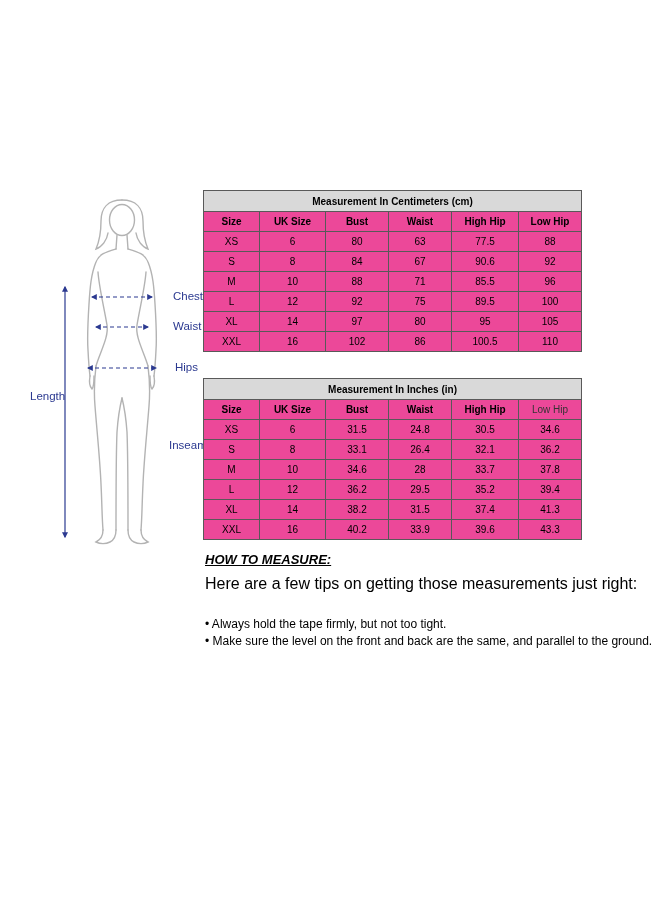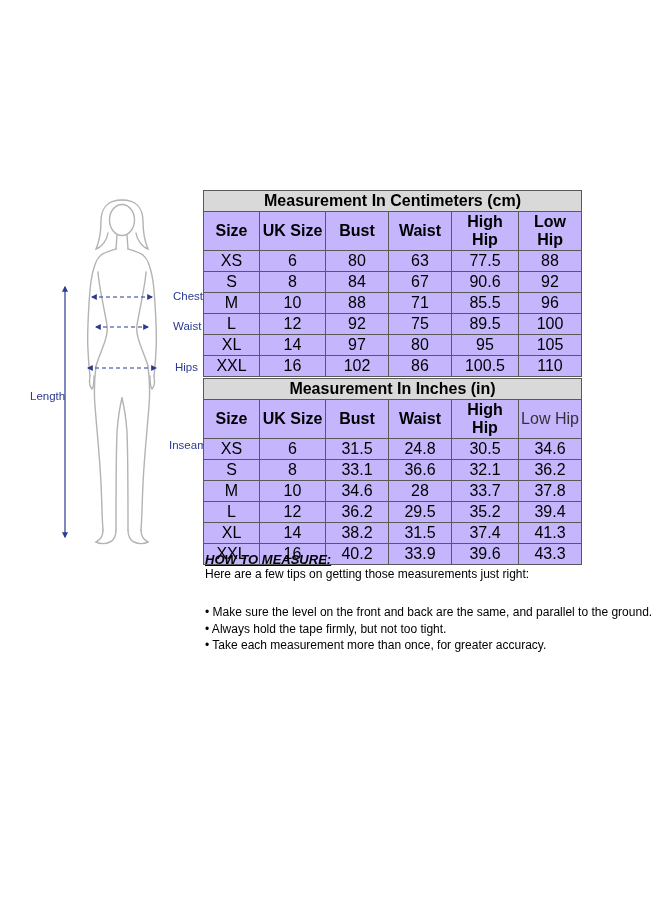--- a/index.html
+++ b/index.html
@@ -16,36 +16,36 @@
   }
   .lbl-chest{left:145px;top:98px;}
   .lbl-waist{left:145px;top:128px;}
   .lbl-hips{left:147px;top:169px;text-align:right;}
   .lbl-inseam{left:141px;top:247px;}
   .lbl-length{left:2px;top:198px;}
 
   
   .size-table{
     position:absolute;border-collapse:collapse;table-layout:fixed;width:378px;
-    font-size:16px;background:#c4b5fd;
+    font-size:10px;background:#ec4899;
   }
   .size-table th,.size-table td{
     border:1px solid #595959;text-align:center;vertical-align:middle;
     padding:1px 2px;height:17px;font-weight:400;overflow:hidden;
   }
   .size-table thead th{font-weight:700;}
   .size-table .title-cell{background:#d9d9d9;font-weight:700;height:18px;}
   #cm-table{left:203px;top:190px;}
   #in-table{left:203px;top:378px;}
   #in-table tr[data-cells] th:last-child{font-weight:400;color:#333;}
 
   
   .howto{position:absolute;left:205px;top:552px;width:452px;}
   .howto-title{font-size:13px;font-weight:700;text-decoration:underline;font-style:italic;}
-  .howto-intro{margin-top:0;font-size:12px;}
+  .howto-intro{margin-top:8px;font-size:16px;}
   .tips{margin-top:23px;font-size:12px;line-height:16.5px;}
   .tip{white-space:normal;}
 </style>
 </head>
 <body>
 
 <div class="page">
 
   <div class="figure-area">
     <svg width="180" height="355" viewBox="0 0 180 355">
@@ -202,21 +202,21 @@
           <td>6</td>
           <td>31.5</td>
           <td>24.8</td>
           <td>30.5</td>
           <td>34.6</td>
         </tr>
         <tr>
           <td>S</td>
           <td>8</td>
           <td>33.1</td>
-          <td>36.6</td>
+          <td>26.4</td>
           <td>32.1</td>
           <td>36.2</td>
         </tr>
         <tr>
           <td>M</td>
           <td>10</td>
           <td>34.6</td>
           <td>28</td>
           <td>33.7</td>
           <td>37.8</td>
@@ -245,19 +245,18 @@
           <td>39.6</td>
           <td>43.3</td>
         </tr>
       </tbody>
   </table>
 
   <div class="howto">
     <div class="howto-title">HOW TO MEASURE:</div>
     <div class="howto-intro">Here are a few tips on getting those measurements just right:</div>
     <div class="tips">
+      <div class="tip">• Always hold the tape firmly, but not too tight.</div>
       <div class="tip">• Make sure the level on the front and back are the same, and parallel to the ground.</div>
-      <div class="tip">• Always hold the tape firmly, but not too tight.</div>
-      <div class="tip">• Take each measurement more than once, for greater accuracy.</div>
     </div>
   </div>
 
 </div>
 
 </body></html>

